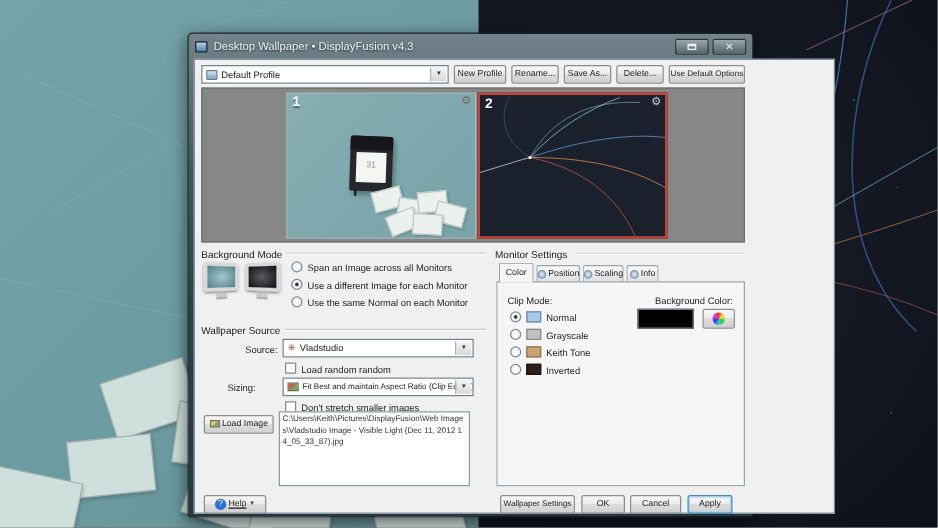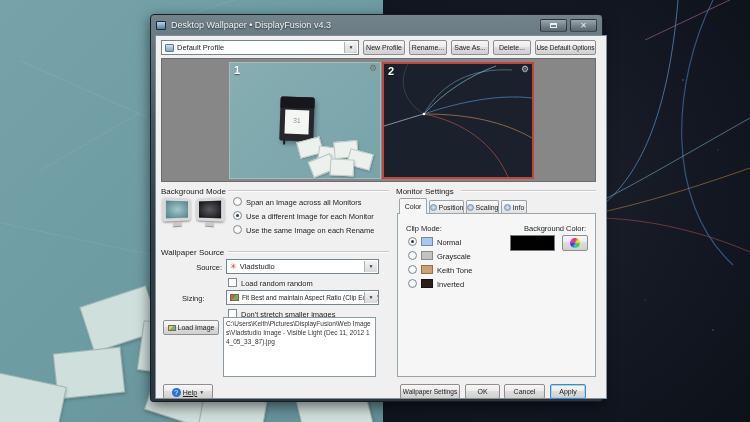--- a/index.html
+++ b/index.html
@@ -10,35 +10,35 @@
   .desktop-left { position:absolute; left:0; top:0; width:383px; height:422px;
     background: linear-gradient(135deg,#76a3aa 0%,#6d9ba2 55%,#648f97 100%); }
   .scratch { position:absolute; height:1px; background:rgba(255,255,255,.07); transform-origin:0 0; }
   .paper { position:absolute; background:#cfdfdb; border:1px solid rgba(70,100,100,.35);
     box-shadow:1px 2px 3px rgba(0,0,0,.18); }
   .desktop-right { position:absolute; left:383px; top:0; width:367px; height:422px;
     background: radial-gradient(ellipse at 35% 45%, #1d222e 0%, #141823 55%, #0d1119 100%); }
   .desktop-right svg { position:absolute; left:0; top:0; }
 
   
-  .dialog { position:absolute; left:150px; top:14px; width:453px; height:388px;
+  .dialog { position:absolute; left:150px; top:26px; width:453px; height:388px;
     background: linear-gradient(#72838c, #46555e 28%, #323f47 55%, #2a363e);
     border:1px solid #161e24; border-radius:4px 4px 3px 3px;
     box-shadow: 0 4px 14px rgba(0,0,0,.55); padding-left: 48px; }
   .titlebar { position:absolute; left:0; top:0; right:0; height:20px; display:flex; align-items:center; padding:0 5px; }
   .app-icon { width:10px; height:9px; border:1px solid #1d2a33; border-radius:1px;
     background: linear-gradient(#bcd6e8,#4a7fa8); flex:0 0 auto; }
   .title-text { margin-left:5px; color:#eef3f5; font-size:9px; line-height:10px;
     text-shadow:0 1px 2px rgba(0,0,0,.7); flex:1 1 auto; white-space:nowrap; overflow:hidden; }
   .win-btn { width:27px; height:13px; margin-left:3px; border:1px solid rgba(0,0,0,.55); border-radius:2px;
     background: linear-gradient(rgba(255,255,255,.30), rgba(255,255,255,.08) 45%, rgba(0,0,0,.18));
     color:#e9eef1; font-size:8px; line-height:11px; text-align:center; cursor:pointer; }
   .max-glyph { display:inline-block; width:7px; height:5px; border:1px solid #e9eef1; border-top-width:2px; margin-top:3px; }
 
-  .client { position:absolute; left:4px; top:20px; width:452px; height:364px;
+  .client { position:absolute; left:4px; top:20px; width:513px; height:364px;
     background:#f0f0f0; border:1px solid #7f909b; }
 
   
   .btn { position:absolute; height:15px; border:1px solid #8e8e8e; border-radius:2px;
     background: linear-gradient(#f7f7f7, #ececec 45%, #dedede 46%, #d0d0d0);
     font-size:7px; color:#1d1d1d; text-align:center; line-height:13px; cursor:pointer;
     white-space:nowrap; overflow:hidden; }
   .btn.small { font-size:6.5px; }
   .btn.focused { border-color:#3f8cc4; box-shadow: inset 0 0 0 1px #a8d2ec; }
   .dropdown { position:absolute; height:15px; background:#fff; border:1px solid #75858f;
@@ -207,21 +207,21 @@
     <div class="etch" style="left:72px;top:154px;width:161px;"></div>
     <div class="monpair">
       <div class="mp mp-left"></div>
       <div class="mp mp-right"></div>
     </div>
     <div class="radio" style="left:77px;top:161px;"></div>
     <div class="lbl" style="left:90px;top:162px;">Span an Image across all Monitors</div>
     <div class="radio checked" style="left:77px;top:175px;"></div>
     <div class="lbl" style="left:90px;top:176px;">Use a different Image for each Monitor</div>
     <div class="radio" style="left:77px;top:189px;"></div>
-    <div class="lbl" style="left:90px;top:190px;">Use the same Image on each Rename</div>
+    <div class="lbl" style="left:90px;top:190px;">Use the same Normal on each Monitor</div>
 
     <div class="section-label" style="left:5px;top:212px;">Wallpaper Source</div>
     <div class="etch" style="left:72px;top:215px;width:161px;"></div>
 
     <div class="lbl" style="left:26px;top:227px;width:40px;text-align:right;">Source:</div>
     <div class="dropdown" style="left:70px;top:223px;width:153px;">
       <span style="color:#c23b2e;font-size:8px;margin-left:3px;line-height:8px;">✳</span>
       <span class="dd-text">Vladstudio</span>
       <span class="dd-arrow">▼</span>
     </div>

